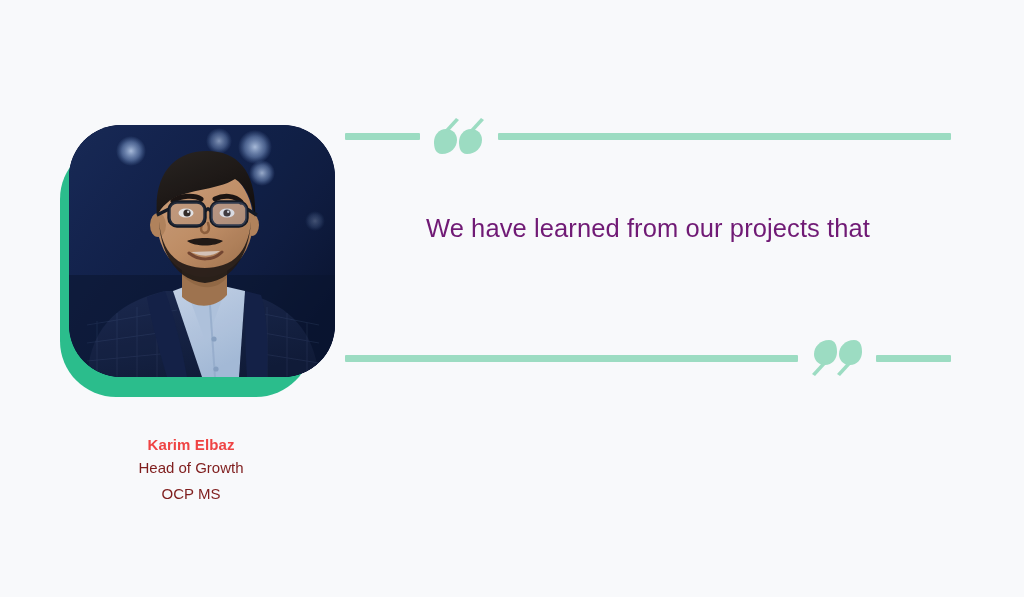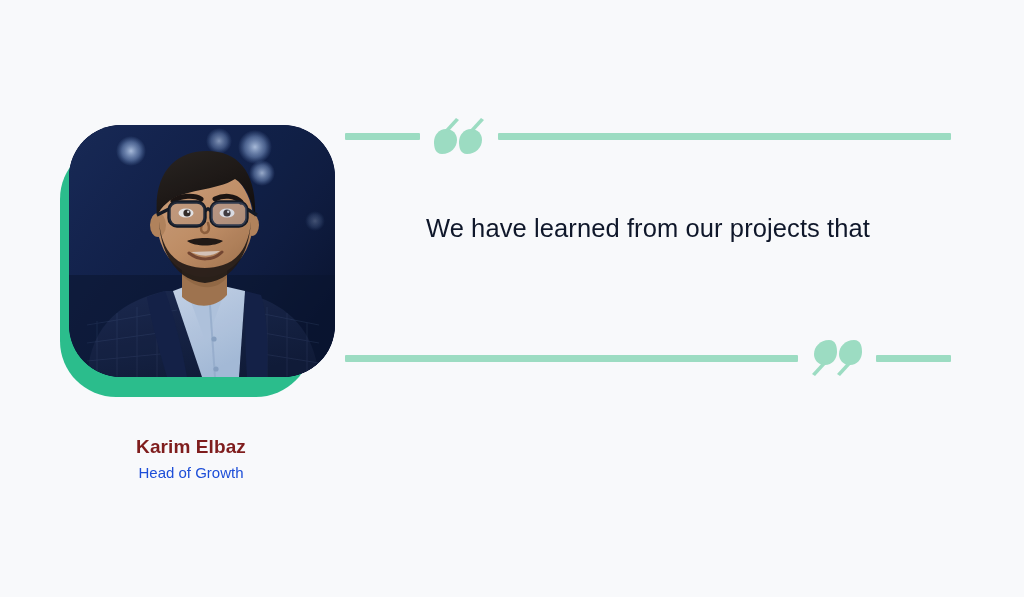--- a/index.html
+++ b/index.html
@@ -63,30 +63,30 @@
     width: 266px;
     height: 252px;
   }
 
   .attribution {
     margin-top: 38px;
     text-align: center;
     width: 262px;
   }
   .person-name {
-    font-size: 19px;
+    font-size: 15px;
     font-weight: bold;
-    color: #7f1d1d;
+    color: #ef4444;
     letter-spacing: 0.1px;
     line-height: 1.3;
   }
   .person-role,
   .person-org {
     font-size: 15px;
-    color: #1d4ed8;
+    color: #7f1d1d;
     line-height: 1.75;
   }
 
   
   .quote-block {
     position: absolute;
     left: 345px;
     top: 118px;
     width: 606px;
   }
@@ -116,21 +116,21 @@
 
   .divider-row.top .rule-short { margin-right: 0; }
   .divider-row.bottom .rule-short { margin-left: 0; }
 
   .quote-text {
     margin: 12px;
     padding: 0;
     text-align: center;
     font-size: 25.5px;
     line-height: 38px;
-    color: #0f172a;
+    color: #701a75;
     letter-spacing: 0.1px;
     width: 606px;
   }
 
   .quote-text-wrap {
     height: 186px;
     display: flex;
     align-items: center;
     justify-content: center;
   }
@@ -261,20 +261,21 @@
 
             <rect x="0" y="0" width="266" height="252" fill="#060d22" opacity="0.06"></rect>
           </g>
         </svg>
       </div>
     </div>
 
     <div class="attribution">
       <div class="person-name">Karim Elbaz</div>
       <div class="person-role">Head of Growth</div>
+      <div class="person-org">OCP MS</div>
     </div>
   </div>
 
   <div class="quote-block">
 
     <div class="divider-row top">
       <div class="rule rule-short"></div>
       <div class="quote-mark opening">
         <svg width="50" height="36" viewBox="0 0 50 36">
           <path d="M8 36 C 1 36 0 29 0 24 C 0 17 5 11 12 11 C 19 11 23 16 23 22

